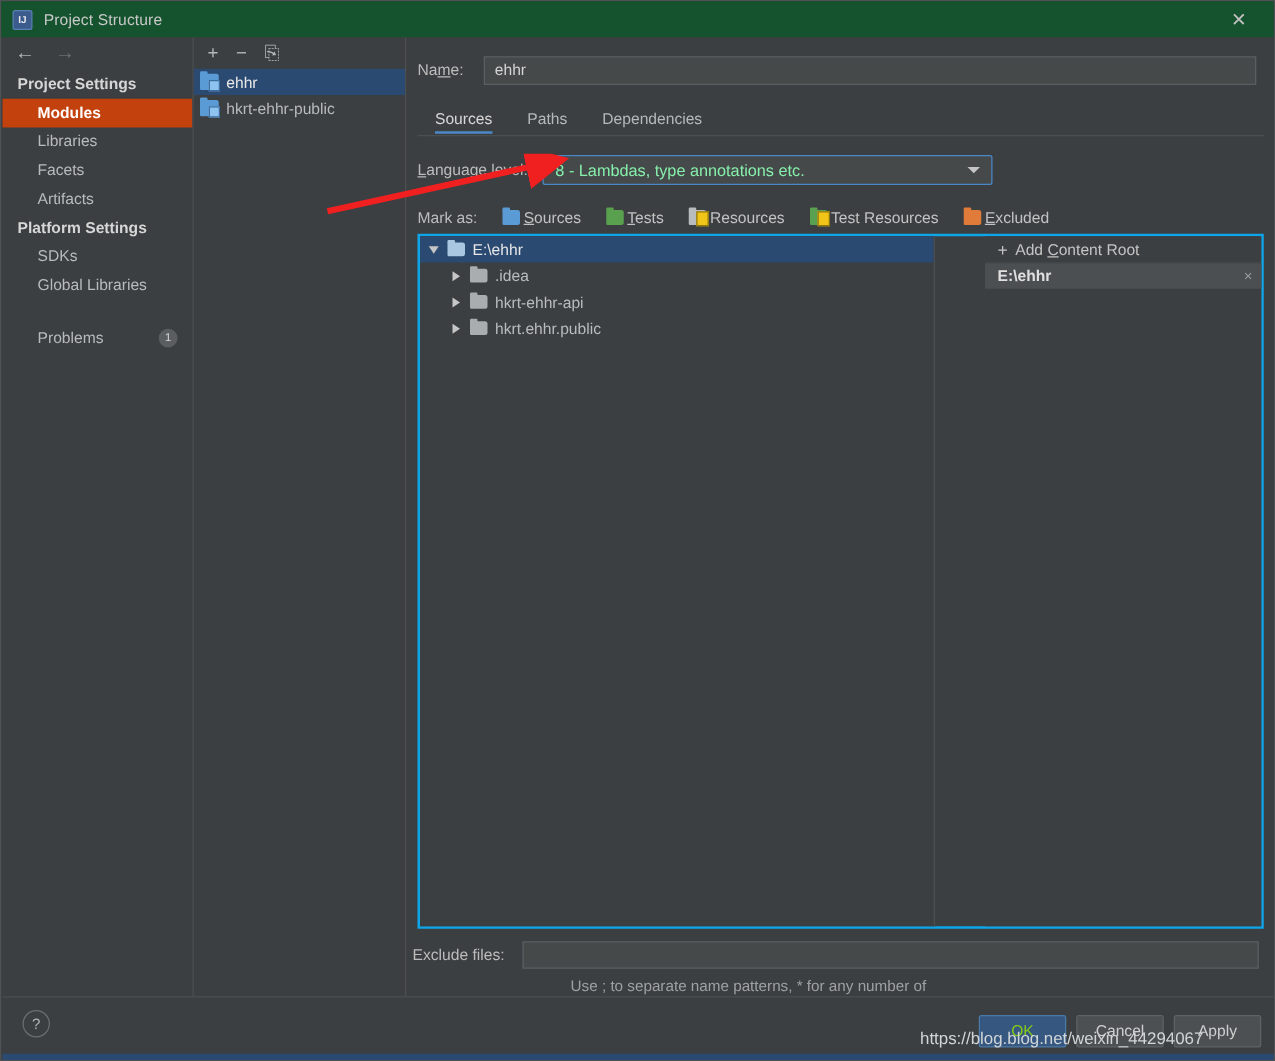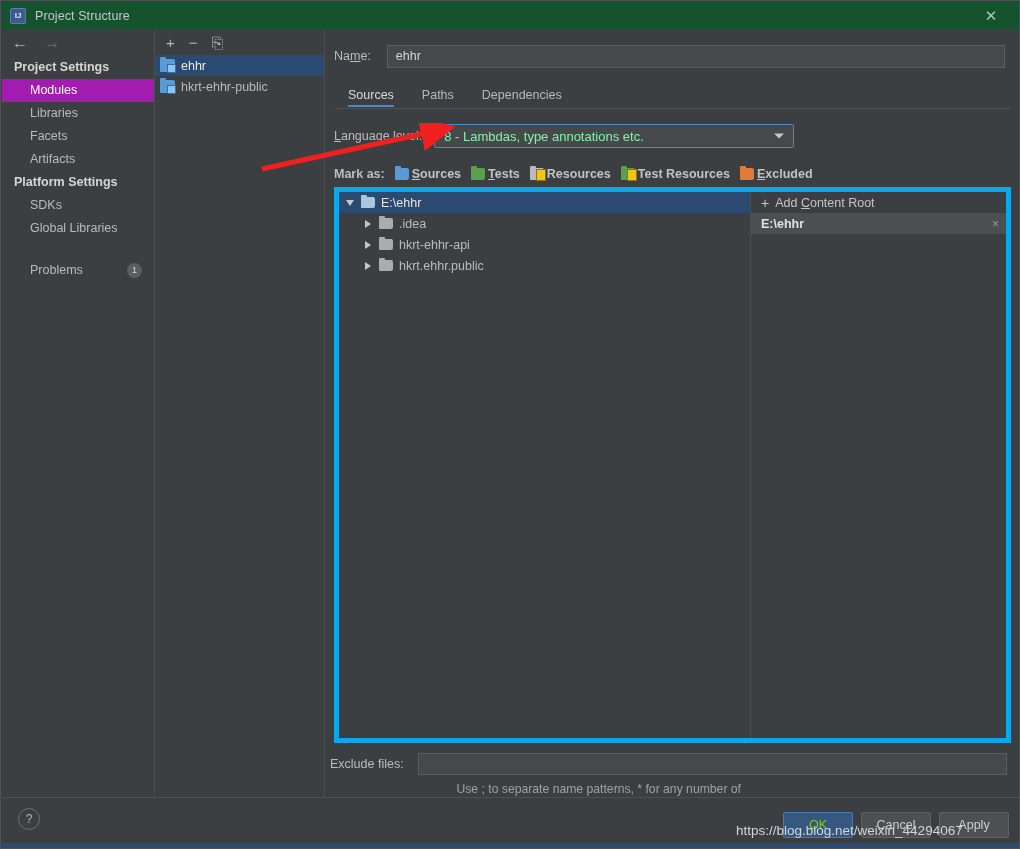--- a/index.html
+++ b/index.html
@@ -61,21 +61,21 @@
 
   .side-group {
     font-weight: bold; color: #d6d6d6; font-size: 12.5px;
     padding: 3px 0 3px 12px; height: 23px; line-height: 17px;
   }
   .side-item {
     height: 23px; line-height: 23px;
     padding-left: 28px; color: #b8bbbd; font-size: 12.5px;
     position: relative;
   }
-  .side-item.selected { background: #a21caf; color: #ffffff; }
+  .side-item.selected { background: #c2410c; color: #ffffff; font-weight: bold; }
   .side-sep { height: 19px; }
   .side-item .badge {
     position: absolute; right: 12px; top: 4px;
     width: 15px; height: 15px; border-radius: 50%;
     background: #5b5e60; color: #d8d8d8;
     font-size: 9px; text-align: center; line-height: 15px;
   }
 
   
   .modpanel {
@@ -160,21 +160,21 @@
   .combo .cval { padding-left: 9px; color: #86efac; font-size: 13px; }
   .combo .carrow {
     position: absolute; right: 9px; top: 50%; transform: translateY(-50%);
     width: 0; height: 0;
     border-left: 5px solid transparent; border-right: 5px solid transparent;
     border-top: 5px solid #c5c5c5;
   }
 
   .mark-row {
     display: flex; align-items: center; height: 22px;
-    margin: 14px 0 0 8px; gap: 0; font-weight: bold;
+    margin: 14px 0 0 8px; gap: 10px;
   }
   .mark-item { display: flex; align-items: center; margin-left: 10px; font-size: 12.5px; color: #c2c2c2; }
   .mark-row .mark-item:first-of-type { margin-left: 22px; }
   .mk {
     width: 14px; height: 12px; margin-right: 3px; flex: none;
     position: relative; border-radius: 1px 2px 2px 1px;
   }
   .mk::before {
     content: ""; position: absolute; left: 0; top: -2px;
     width: 6px; height: 3px; border-radius: 1px 1px 0 0;
@@ -194,21 +194,22 @@
     width: 8px; height: 10px; background: #f0c419;
     border: 1px solid #8d7610;
   }
   .mk-excl    { background: #e07b39; }
 
   
   .split {
     position: absolute; left: 8px; top: 157px;
     width: 677px; height: 556px;
     display: flex;
-    border: 5px solid #0ea5e9;
+    border: 2px solid #0ea5e9;
+    gap: 40px;
   }
   .tree {
     width: 412px; background: #3c3f41; overflow: hidden;
     border-right: 1px solid #4b4f51;
   }
   .trow {
     height: 21px; display: flex; align-items: center;
     font-size: 12.5px; color: #b9bcbe;
   }
   .trow.sel { background: #2b4a72; color: #e6e6e6; }

